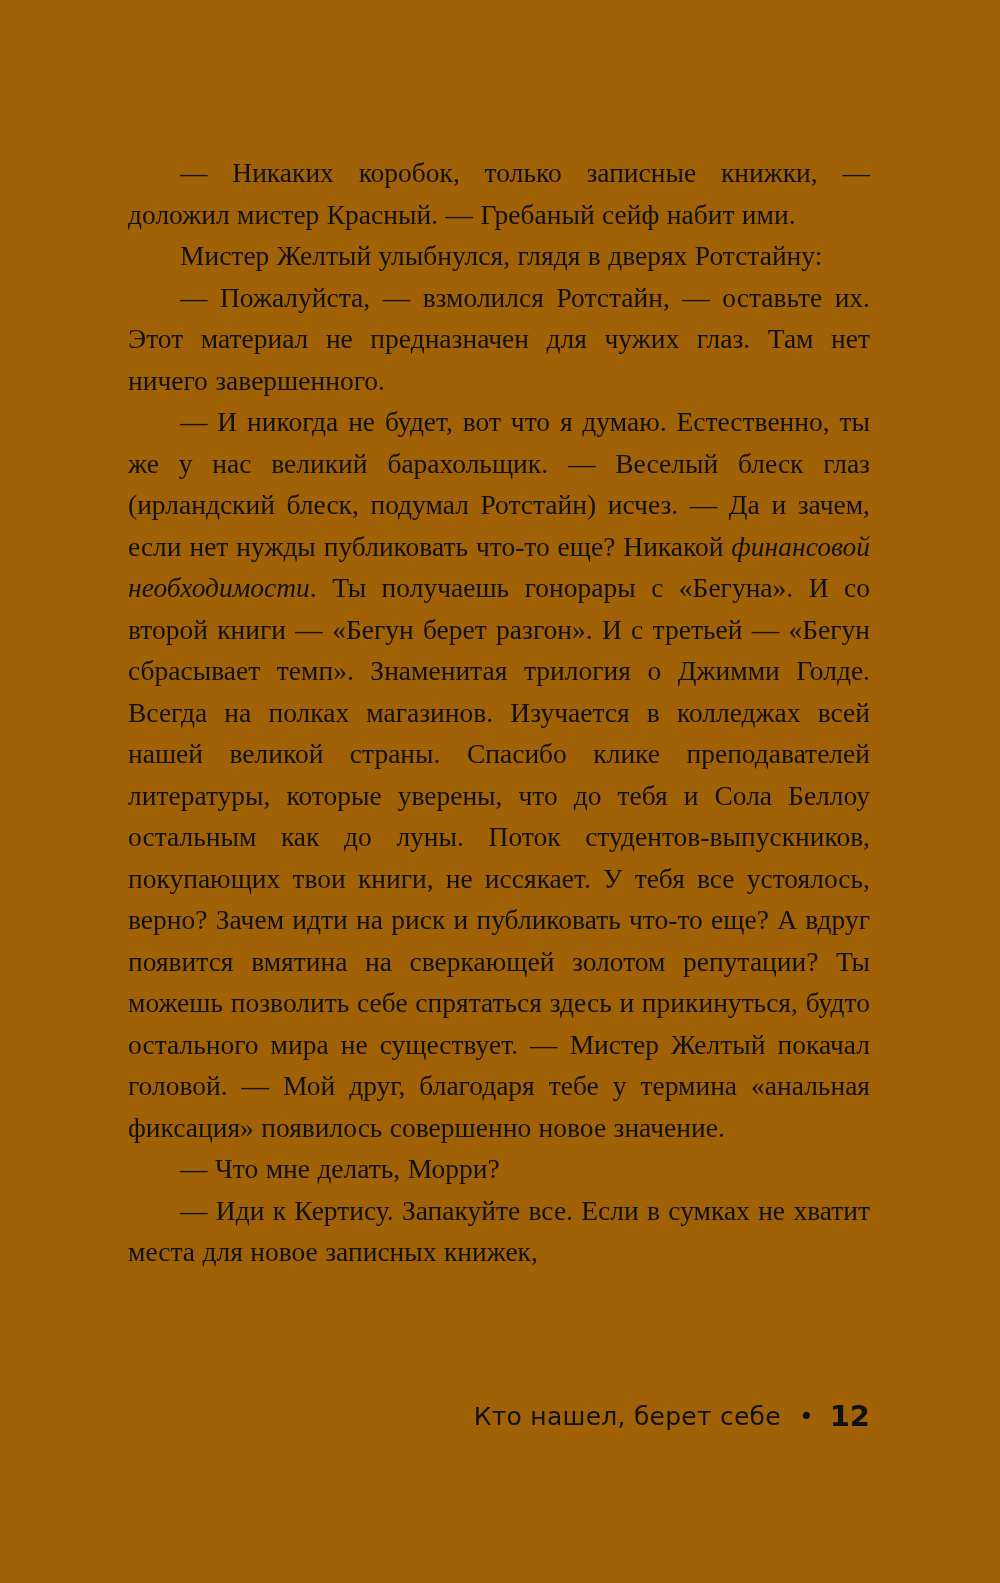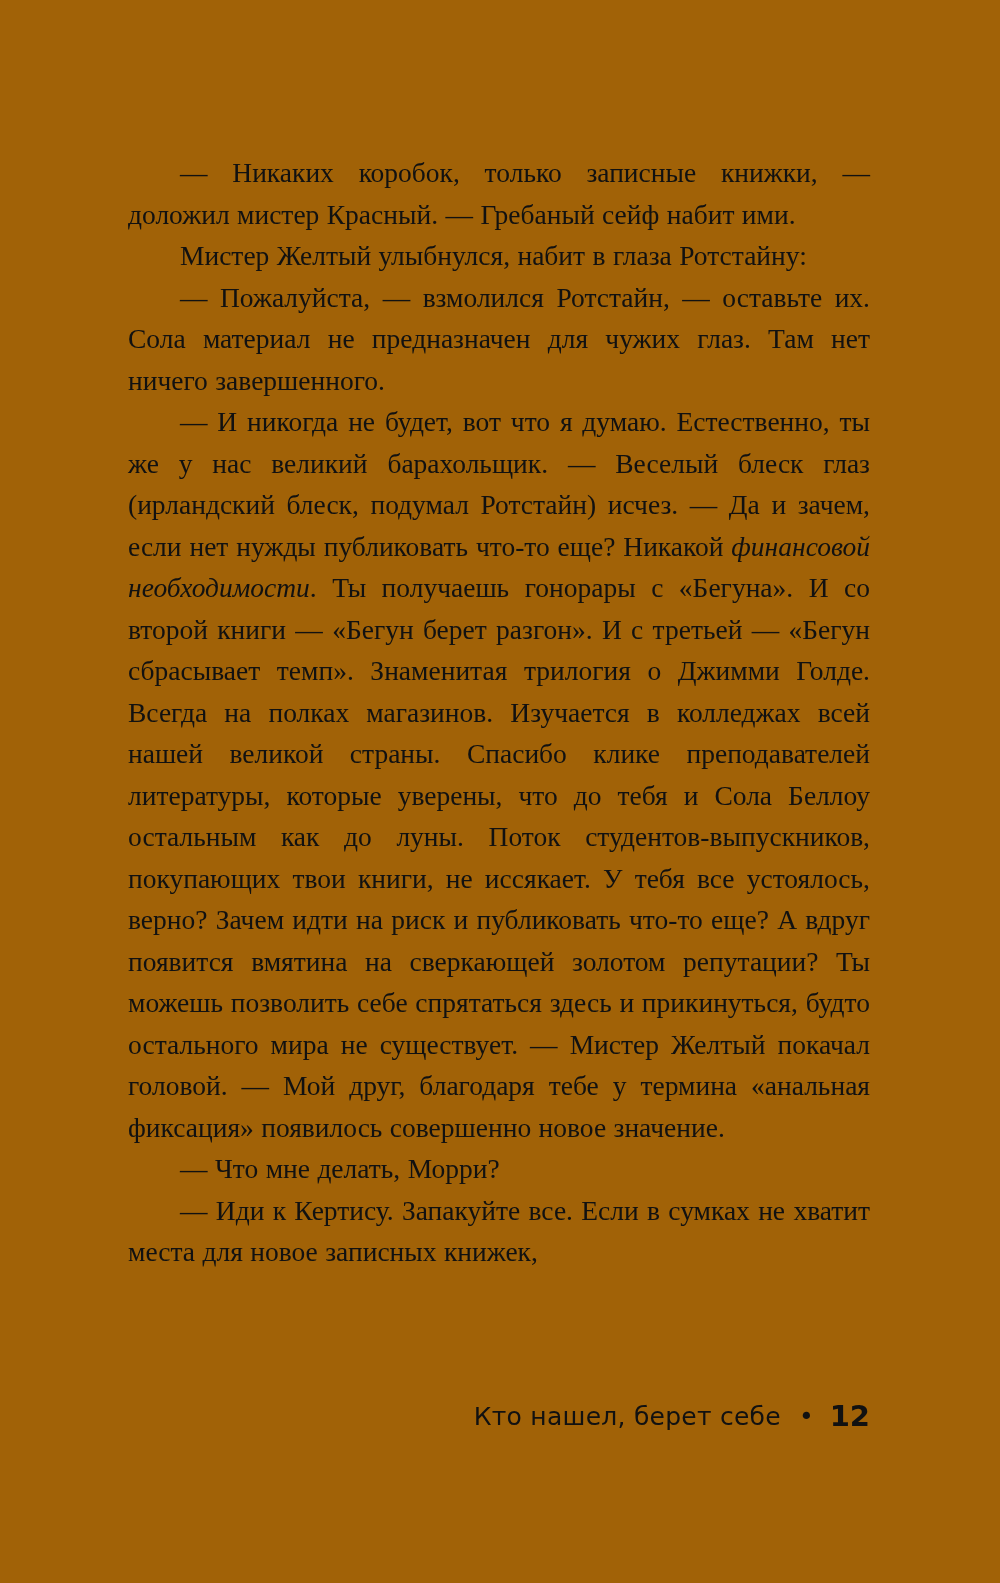--- a/index.html
+++ b/index.html
@@ -67,24 +67,24 @@
 </style>
 </head>
 <body>
 
 <div class="page">
 
   <div class="text-block">
 
     <p class="para">— Никаких коробок, только записные книжки, — доложил мистер Красный. — Гребаный сейф набит ими.</p>
 
-    <p class="para">Мистер Желтый улыбнулся, набит в глаза Ротстайну:</p>
+    <p class="para">Мистер Желтый улыбнулся, глядя в дверях Ротстайну:</p>
 
 
-    <p class="para">— Пожалуйста, — взмолился Ротстайн, — оставьте их. Сола материал не предназначен для чужих глаз. Там нет ничего завершенного.</p>
+    <p class="para">— Пожалуйста, — взмолился Ротстайн, — оставьте их. Этот материал не предназначен для чужих глаз. Там нет ничего завершенного.</p>
 
     <p class="para"><span>— И никогда не будет, вот что я думаю. Естественно, ты же у нас великий барахольщик. — Веселый блеск глаз (ирландский блеск, подумал Ротстайн) исчез. — Да и зачем, если нет нужды публиковать что-то еще? Никакой </span><em>финансовой необходимости</em><span>. Ты получаешь гонорары с «Бегуна». И со второй книги — «Бегун берет разгон». И с третьей — «Бегун сбрасывает темп». Знаменитая трилогия о Джимми Голде. Всегда на полках магазинов. Изучается в колледжах всей нашей великой страны. Спасибо клике преподавателей литературы, которые уверены, что до тебя и Сола Беллоу остальным как до луны. Поток студентов-выпускников, покупающих твои книги, не иссякает. У тебя все устоялось, верно? Зачем идти на риск и публиковать что-то еще? А вдруг появится вмятина на сверкающей золотом репутации? Ты можешь позволить себе спрятаться здесь и прикинуться, будто остального мира не существует. — Мистер Желтый покачал головой. — Мой друг, благодаря тебе у термина «анальная фиксация» появилось совершенно новое значение.</span></p>
 
 
     <p class="para">— Что мне делать, Морри?</p>
 
     <p class="para">— Иди к Кертису. Запакуйте все. Если в сумках не хватит места для новое записных книжек,</p>
 
   </div>
 

